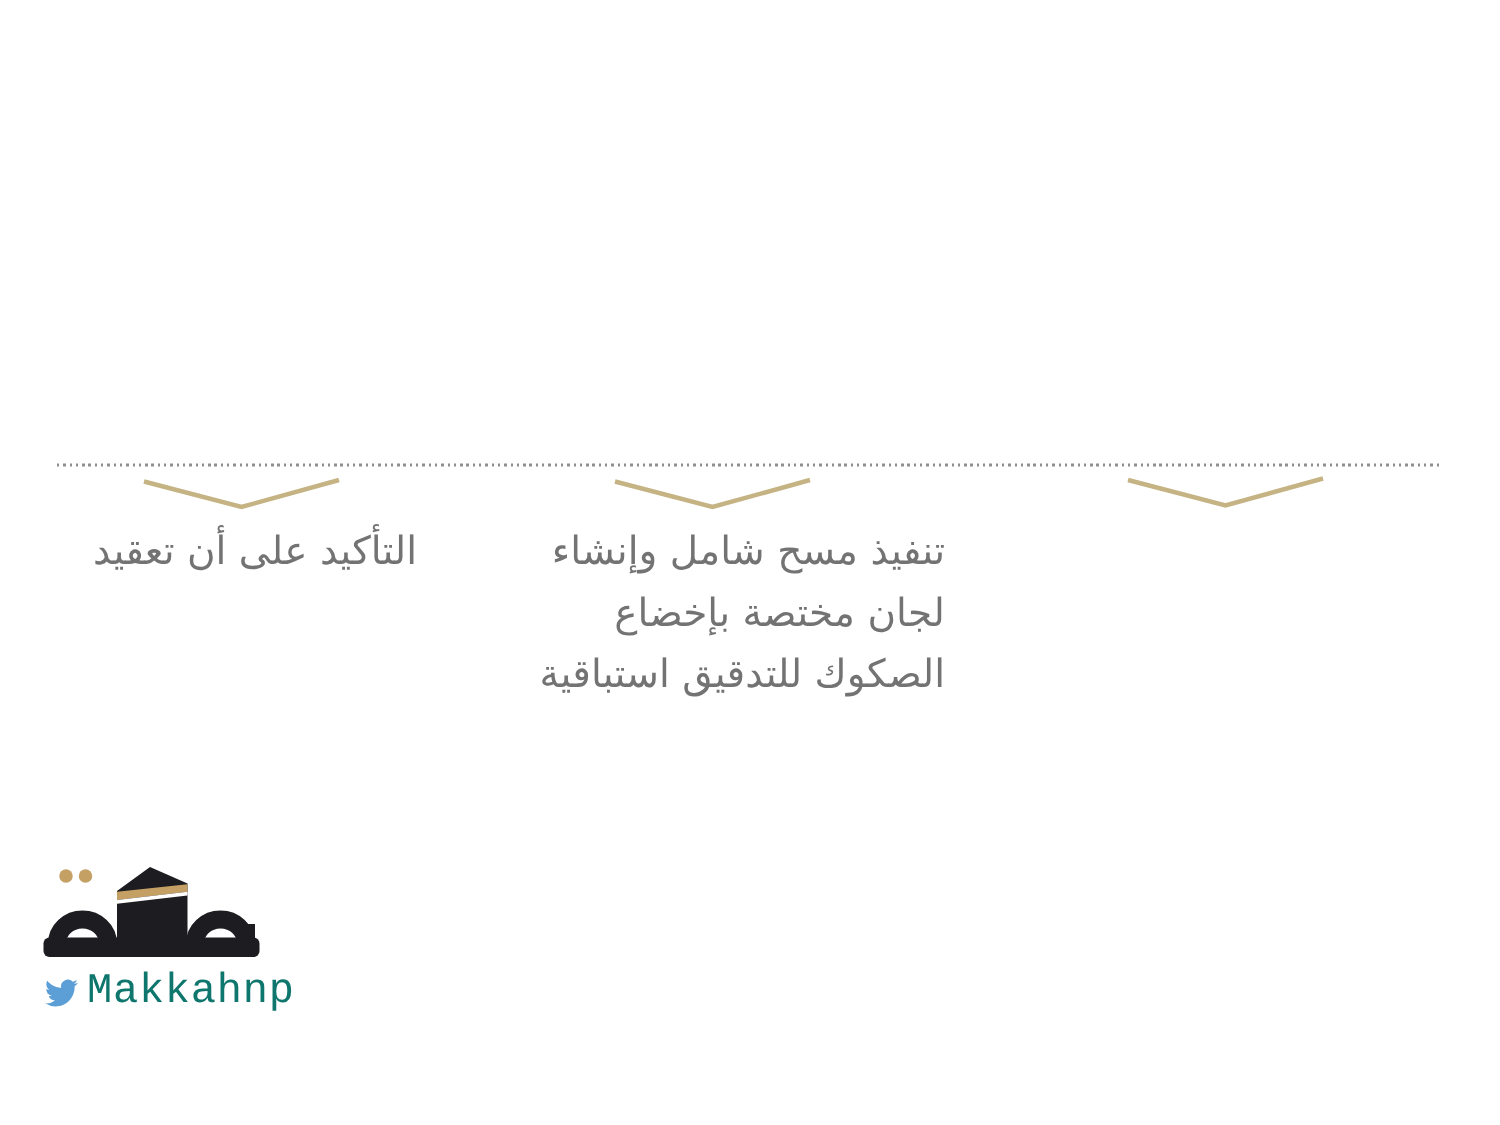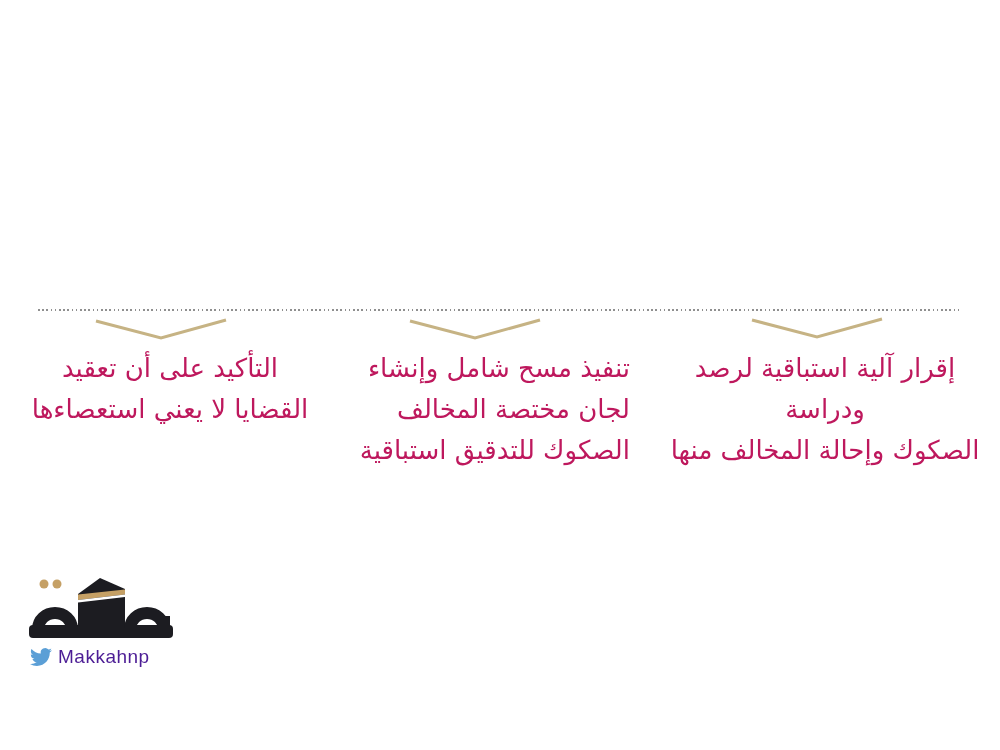--- a/index.html
+++ b/index.html
@@ -19,40 +19,40 @@
   }
   .chevron{position:absolute;width:134px;height:24px;}
   .chevron svg{display:block;}
   .chevron polyline{fill:none;stroke:#c6b384;stroke-width:3;}
 
   .point{
     position:absolute;
     top:348px;
     direction:rtl;
     text-align:center;
-    color:#be185d;
+    color:#737373;
     font-size:26px;
     line-height:41px;
     font-weight:500;
   }
   .point-right{left:652px;width:346px;}
   .point-middle{left:328px;width:302px;text-align:right;}
   .point-left{left:16px;width:308px;}
 
   .brand{position:absolute;left:28px;top:576px;width:160px;}
   .brand-logo{display:block;}
   .brand-row{
     display:flex;align-items:center;gap:6px;
     margin-top:4px;margin-left:2px;
   }
   .twitter-icon svg{display:block;}
   .handle{
-    font-family:Liberation Sans, sans-serif;
-    font-size:19px;
-    color:#4c1d95;
+    font-family:Liberation Mono, monospace;
+    font-size:28px;
+    color:#0f766e;
     letter-spacing:.5px;
   }
 </style>
 </head>
 <body>
 
 <div id="canvas">
 
   <div class="divider"></div>
 
@@ -66,33 +66,30 @@
         <polyline points="2,3 67,20 132,2"></polyline>
       </svg>
   </div>
   <div class="chevron" style="left:750px;top:317px;">
     <svg width="134" height="24" viewBox="0 0 134 24">
         <polyline points="2,3 67,20 132,2"></polyline>
       </svg>
   </div>
 
   <div class="point point-right">
-    <div>إقرار آلية استباقية لرصد ودراسة</div>
-    <div>الصكوك وإحالة المخالف منها</div>
   </div>
 
   <div class="point point-middle">
     <div>تنفيذ مسح شامل وإنشاء</div>
-    <div>لجان مختصة المخالف</div>
+    <div>لجان مختصة بإخضاع</div>
     <div>الصكوك للتدقيق استباقية</div>
   </div>
 
   <div class="point point-left">
     <div>التأكيد على أن تعقيد</div>
-    <div>القضايا لا يعني استعصاءها</div>
   </div>
 
   <div class="brand">
     <svg class="brand-logo" width="146" height="66" viewBox="0 0 146 66" role="img" aria-label="مكة">
 
       <circle cx="16" cy="8" r="4.5" fill="#c5a065"></circle>
       <circle cx="29" cy="8" r="4.5" fill="#c5a065"></circle>
 
       <rect x="1" y="49" width="144" height="13" rx="4" fill="#1c1c21"></rect>
 

